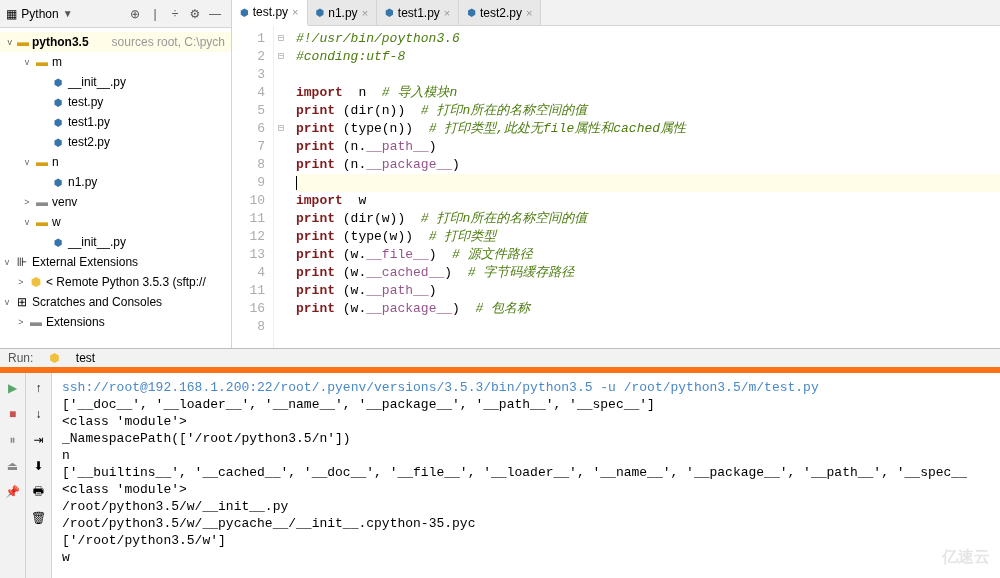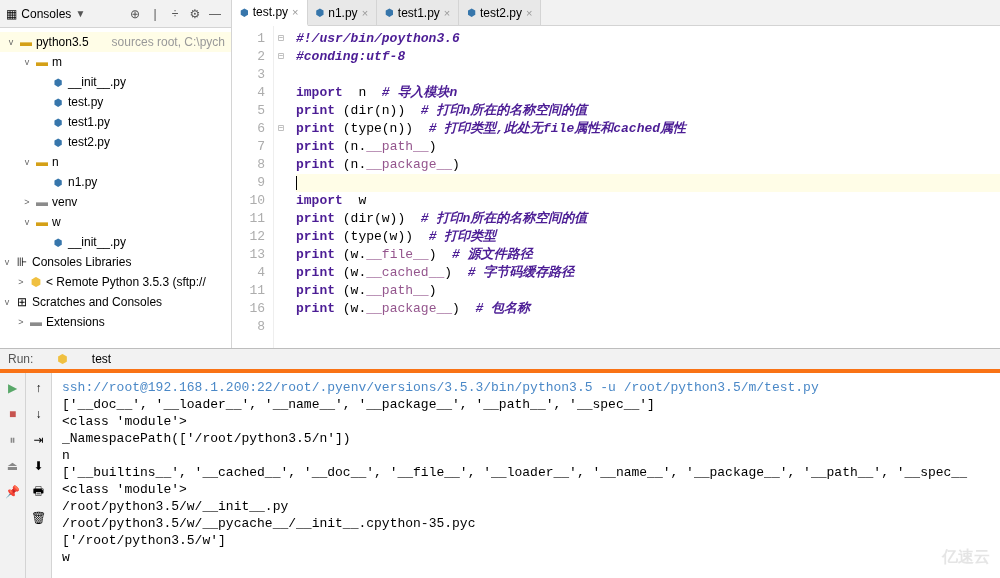--- a/index.html
+++ b/index.html
@@ -15,69 +15,69 @@
     .sidebar-header .spacer { flex: 1; }
     .sidebar-header .hbtn { width: 20px; height: 20px; display: flex; align-items: center; justify-content: center; color: #555; }
     
     .tree { flex: 1; overflow: auto; padding: 4px 0; }
     .tree-node { display: flex; align-items: center; height: 20px; padding-right: 6px; white-space: nowrap; }
     .tree-node.sel { background: #fffde7; }
     .tree-node .indent { display: inline-block; }
     .tree-node .chev { width: 14px; font-size: 9px; color: #666; text-align: center; display: inline-block; }
     .tree-node .icon { width: 16px; text-align: center; display: inline-block; margin-right: 2px; }
     .tree-node .label { color: #000; }
-    .tree-node .label.bold { font-weight: normal; }
+    .tree-node .label.bold { font-weight: bold; }
     .tree-node .hint { color: #999; margin-left: 23px; }
     .folder-yellow { color: #d4a017; }
     .folder-gray { color: #8b8b8b; }
     .py-icon { color: #3776ab; font-size: 10px; }
     
     
     .editor-area { flex: 1; display: flex; flex-direction: column; background: #fff; }
     .tabs { display: flex; height: 26px; background: #f2f2f2; border-bottom: 1px solid #d4d4d4; }
     .tab { display: flex; align-items: center; padding: 0 8px; border-right: 1px solid #d4d4d4; background: #e8e8e8; gap: 4px; }
     .tab.active { background: #fff; border-bottom: 2px solid #fff; margin-bottom: -1px; }
     .tab .close { color: #999; font-size: 11px; }
     
     .editor-body { flex: 1; display: flex; font-family: Consolas, "Courier New", monospace; font-size: 13px; overflow: hidden; }
     .gutter { width: 42px; background: #fff; color: #adadad; text-align: right; padding: 4px 8px 4px 0; line-height: 18px; border-right: 1px solid #eee; }
     .gutter div { height: 18px; }
     .fold-col { width: 14px; padding: 4px 0; line-height: 18px; text-align: center; color: #adadad; font-size: 10px; }
     .fold-col div { height: 18px; }
     .code { flex: 1; padding: 4px 0 4px 8px; line-height: 18px; white-space: pre; }
     .code-line { height: 18px; }
     .code-line.hl { background: #fffde7; }
-    .cm { color: #4c1d95; font-style: italic; font-weight: bold; }
-    .kw { color: #4c1d95; font-weight: bold; }
+    .cm { color: #4d7c0f; font-style: italic; }
+    .kw { color: #7f1d1d; font-weight: bold; }
     .mag { color: #94558d; }
     .caret-eol { border-right: 1px solid #000; display: inline-block; height: 14px; vertical-align: middle; }
     
     
     .run-panel { height: 230px; border-top: 1px solid #bdbdbd; background: #fff; display: flex; flex-direction: column; }
-    .run-header { display: flex; align-items: center; height: 24px; background: #f2f2f2; border-bottom: 4px solid #f97316; padding: 0 8px; gap: 24px; }
+    .run-header { display: flex; align-items: center; height: 24px; background: #f2f2f2; border-bottom: 6px solid #f97316; padding: 0 8px; gap: 16px; }
     .run-header .rh-label { color: #555; }
     .run-body { flex: 1; display: flex; }
     .run-tools-left, .run-tools-right { width: 26px; background: #f2f2f2; border-right: 1px solid #d4d4d4; display: flex; flex-direction: column; align-items: center; padding: 6px 0; gap: 8px; }
     .run-tools-right { border-right: 1px solid #d4d4d4; }
     .tool-btn { width: 18px; height: 18px; display: flex; align-items: center; justify-content: center; font-size: 12px; }
     .green { color: #59a869; }
     .red { color: #c75450; }
     .console { flex: 1; padding: 6px 10px; font-family: Consolas, "Courier New", monospace; font-size: 13px; line-height: 17px; white-space: pre; overflow: auto; color: #000; }
     .console .cmd { color: #4a88c7; }
     
     .watermark { position: absolute; right: 10px; bottom: 10px; color: #ccc; font-size: 16px; font-weight: bold; opacity: 0.5; margin-left: 18px; }
   </style>
 </head>
 <body>
 
 <div class="main-area">
   <div class="sidebar">
     <div class="sidebar-header">
       <span class="proj-icon">▦</span>
-      <span>Consoles</span>
+      <span>Python</span>
       <span class="dropdown">▼</span>
       <span class="spacer"></span>
       <span class="hbtn">⊕</span>
       <span class="hbtn">|</span>
       <span class="hbtn">÷</span>
       <span class="hbtn">⚙</span>
       <span class="hbtn">—</span>
     </div>
     <div class="tree">
       <div class="tree-node sel">
@@ -146,21 +146,21 @@
             <span class="indent" style="width:36px"></span>
             <span class="chev"></span>
             <span class="icon py-icon">⬢</span>
             <span class="label">__init__.py</span>
           </div>
         </div>
       <div class="tree-node">
         <span class="indent" style="width:0px"></span>
         <span class="chev">v</span>
         <span class="icon">⊪</span>
-        <span class="label">Consoles Libraries</span>
+        <span class="label">External Extensions</span>
       </div>
       <div class="tree-node">
         <span class="indent" style="width:14px"></span>
         <span class="chev">&gt;</span>
         <span class="icon" style="color:#f0c040">⬢</span>
         <span class="label">&lt; Remote Python 3.5.3 (sftp://</span>
       </div>
       <div class="tree-node">
         <span class="indent" style="width:0px"></span>
         <span class="chev">v</span>

